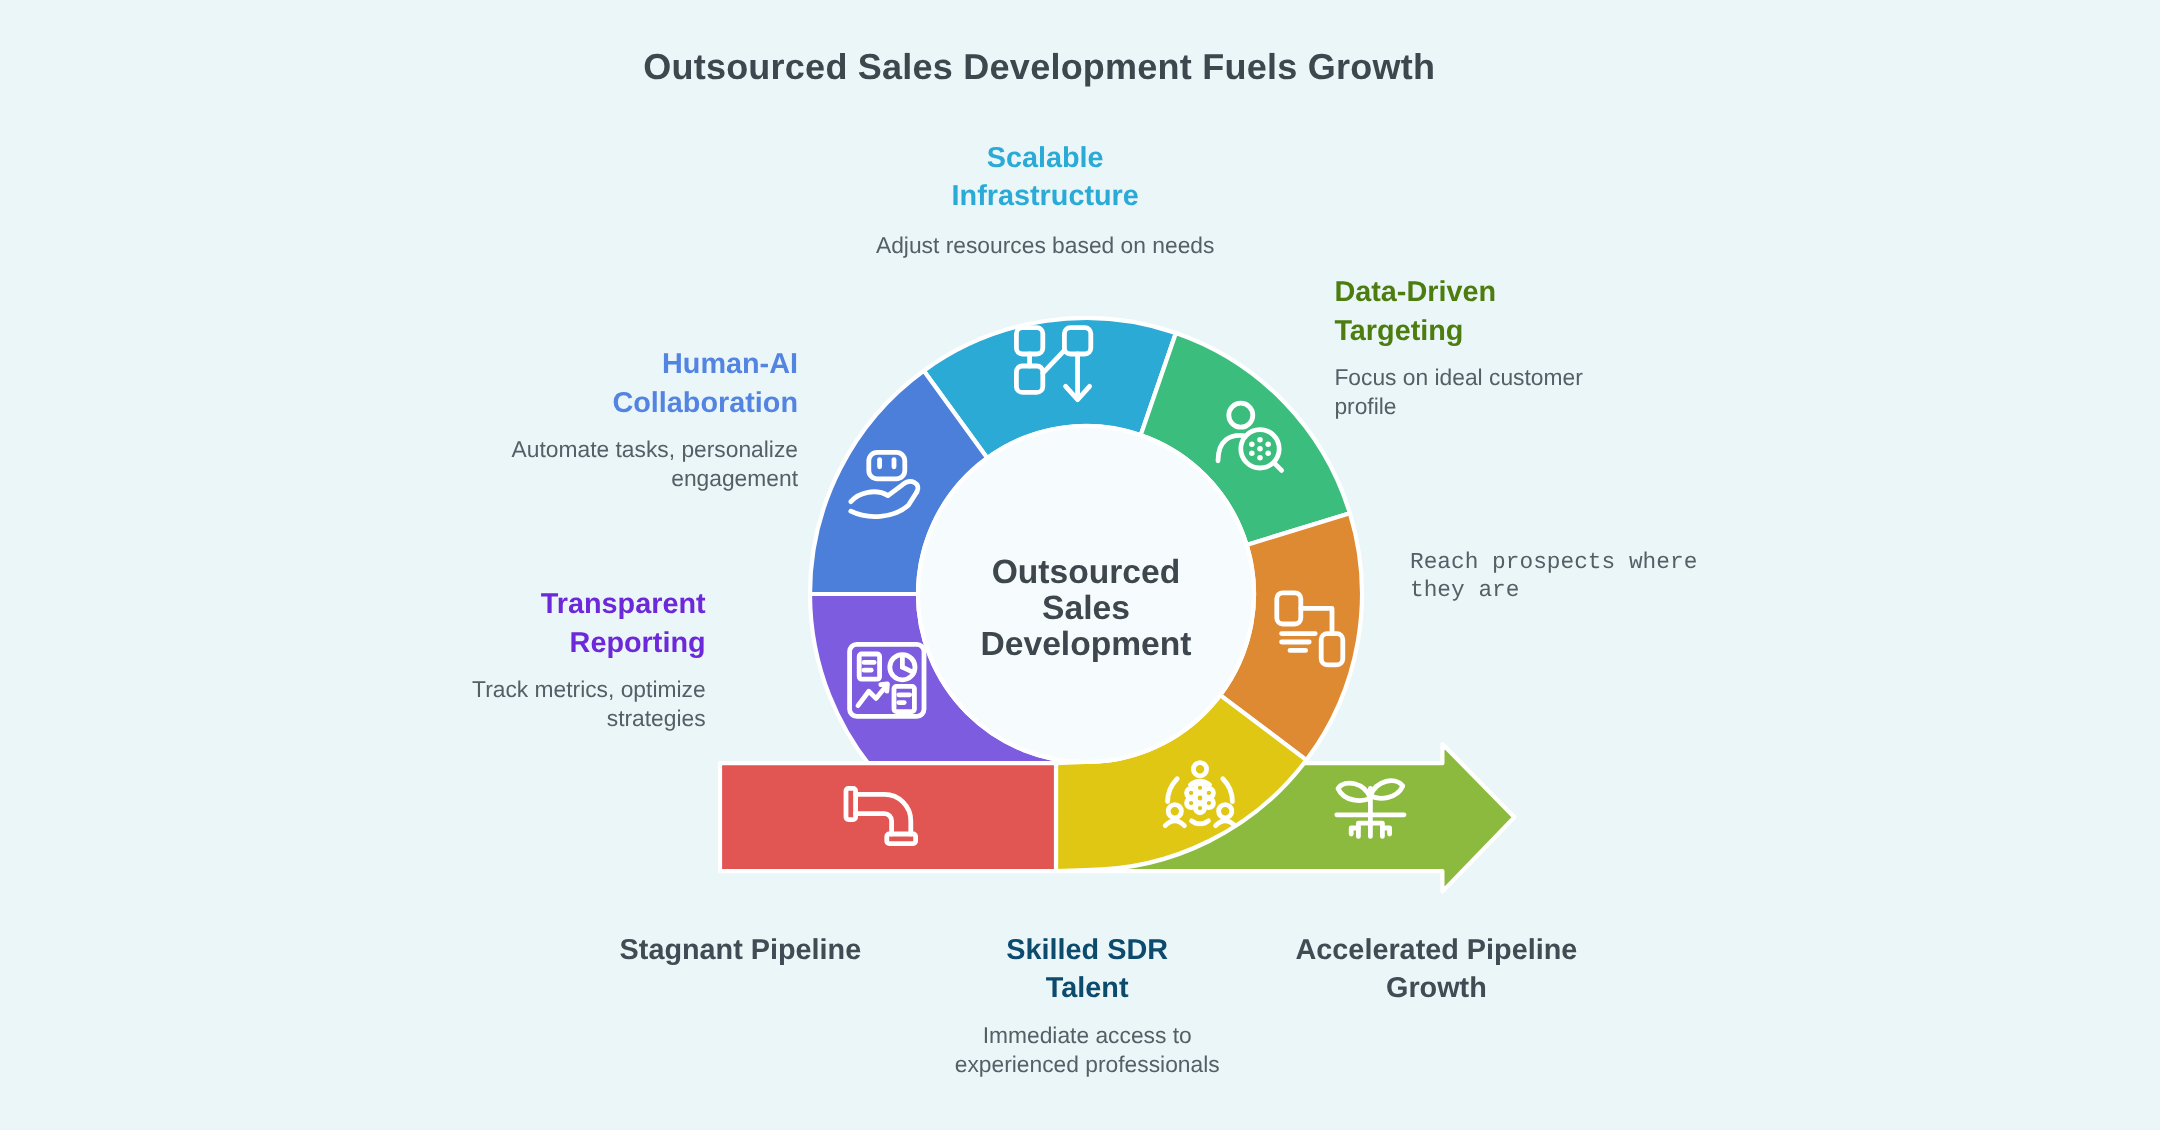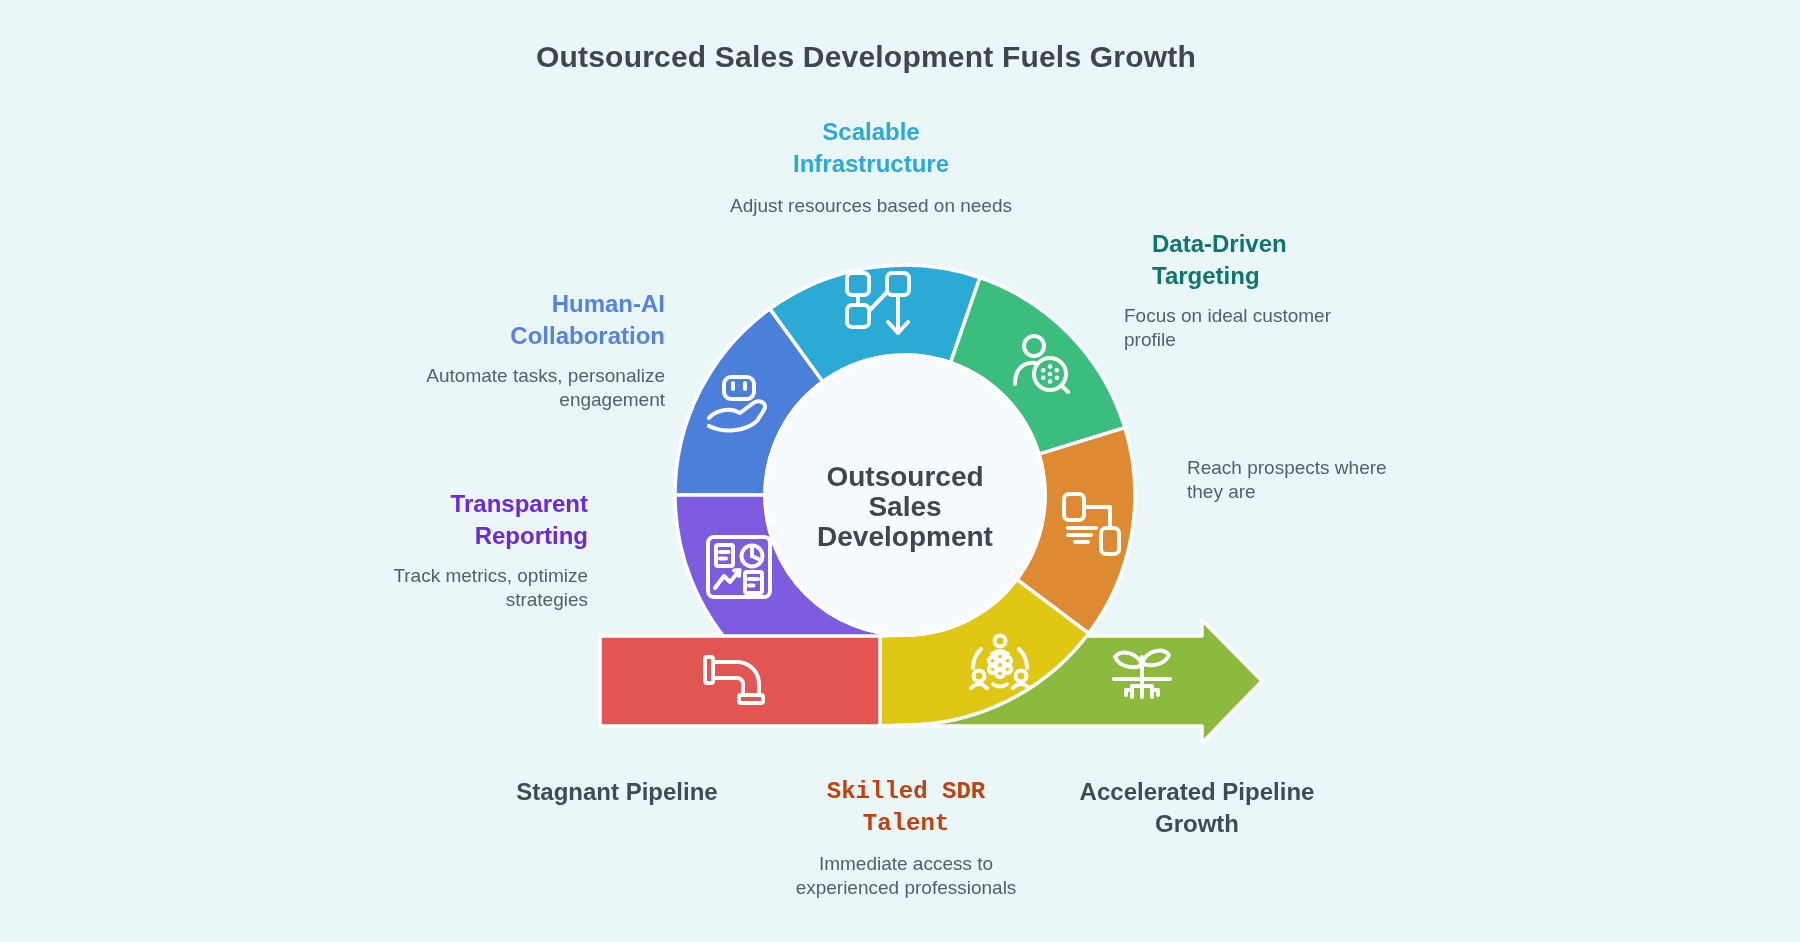--- a/index.html
+++ b/index.html
@@ -13,33 +13,33 @@
   .title{
     position:absolute;left:0;top:40px;width:1732px;text-align:center;
     font-size:30px;font-weight:bold;color:#3e474e;letter-spacing:.2px;
   }
   .center-label{
     position:absolute;left:795px;top:462px;width:220px;text-align:center;
     font-size:28px;line-height:30px;font-weight:bold;color:#3e474e;
   }
   .sec{position:absolute;}
   .heading{font-size:24px;line-height:32px;font-weight:bold;}
-  .desc{font-size:19px;line-height:24px;color:#555f66;margin-top:12px;margin-left:12px;}
+  .desc{font-size:19px;line-height:24px;color:#555f66;margin-top:12px;}
 
   #sec-scalable{left:696px;top:104px;width:350px;text-align:center;margin-top:12px;}
   #sec-scalable .heading{max-width:230px;margin:0 auto;}
   #sec-scalable .desc{max-width:300px;margin:14px auto 0;}
 
   #sec-data{left:1112px;top:228px;width:270px;text-align:left;}
   #sec-data .heading{max-width:200px;}
   #sec-data .desc{max-width:248px;}
 
   #sec-multi{left:1175px;top:444px;width:250px;text-align:left;}
   #sec-multi .heading{max-width:210px;}
-  #sec-multi .desc{max-width:240px;}
+  #sec-multi .desc{max-width:240px;font-family:Liberation Mono, monospace;}
 
   #sec-human{right:1123px;top:288px;width:280px;text-align:right;}
   #sec-human .heading{max-width:200px;margin-left:auto;}
   #sec-human .desc{max-width:262px;margin-left:auto;}
 
   #sec-transparent{right:1200px;top:488px;width:260px;text-align:right;}
   #sec-transparent .heading{max-width:180px;margin-left:auto;}
   #sec-transparent .desc{max-width:228px;margin-left:auto;}
 
   #sec-stagnant{left:467px;top:776px;width:300px;text-align:center;}
@@ -175,21 +175,21 @@
   <div class="title">Outsourced Sales Development Fuels Growth</div>
 
   <div class="center-label">Outsourced Sales Development</div>
 
   <div class="sec" id="sec-scalable">
     <div class="heading" style="color: rgb(42, 170, 215);">Scalable Infrastructure</div>
     <div class="desc">Adjust resources based on needs</div>
   </div>
 
   <div class="sec" id="sec-data">
-    <div class="heading" style="color: #0f766e; margin-left: 40px;">Data-Driven Targeting</div>
+    <div class="heading" style="color: #4d7c0f;">Data-Driven Targeting</div>
     <div class="desc">Focus on ideal customer profile</div>
   </div>
 
   <div class="sec" id="sec-multi">
     <div class="desc">Reach prospects where they are</div>
   </div>
 
   <div class="sec" id="sec-human">
     <div class="heading" style="color: rgb(84, 132, 226);">Human-AI Collaboration</div>
     <div class="desc">Automate tasks, personalize engagement</div>
@@ -198,21 +198,21 @@
   <div class="sec" id="sec-transparent">
     <div class="heading" style="color: #6d28d9;">Transparent Reporting</div>
     <div class="desc">Track metrics, optimize strategies</div>
   </div>
 
   <div class="sec" id="sec-stagnant">
     <div class="heading" style="color: rgb(65, 75, 84);">Stagnant Pipeline</div>
   </div>
 
   <div class="sec" id="sec-skilled">
-    <div class="heading" style="color: #c2410c; font-family: Liberation Mono, monospace;">Skilled SDR Talent</div>
+    <div class="heading" style="color: #0c4a6e;">Skilled SDR Talent</div>
     <div class="desc">Immediate access to experienced professionals</div>
   </div>
 
   <div class="sec" id="sec-accelerated">
     <div class="heading" style="color: rgb(65, 75, 84);">Accelerated Pipeline Growth</div>
   </div>
 
 </div>
 
 </body></html>

